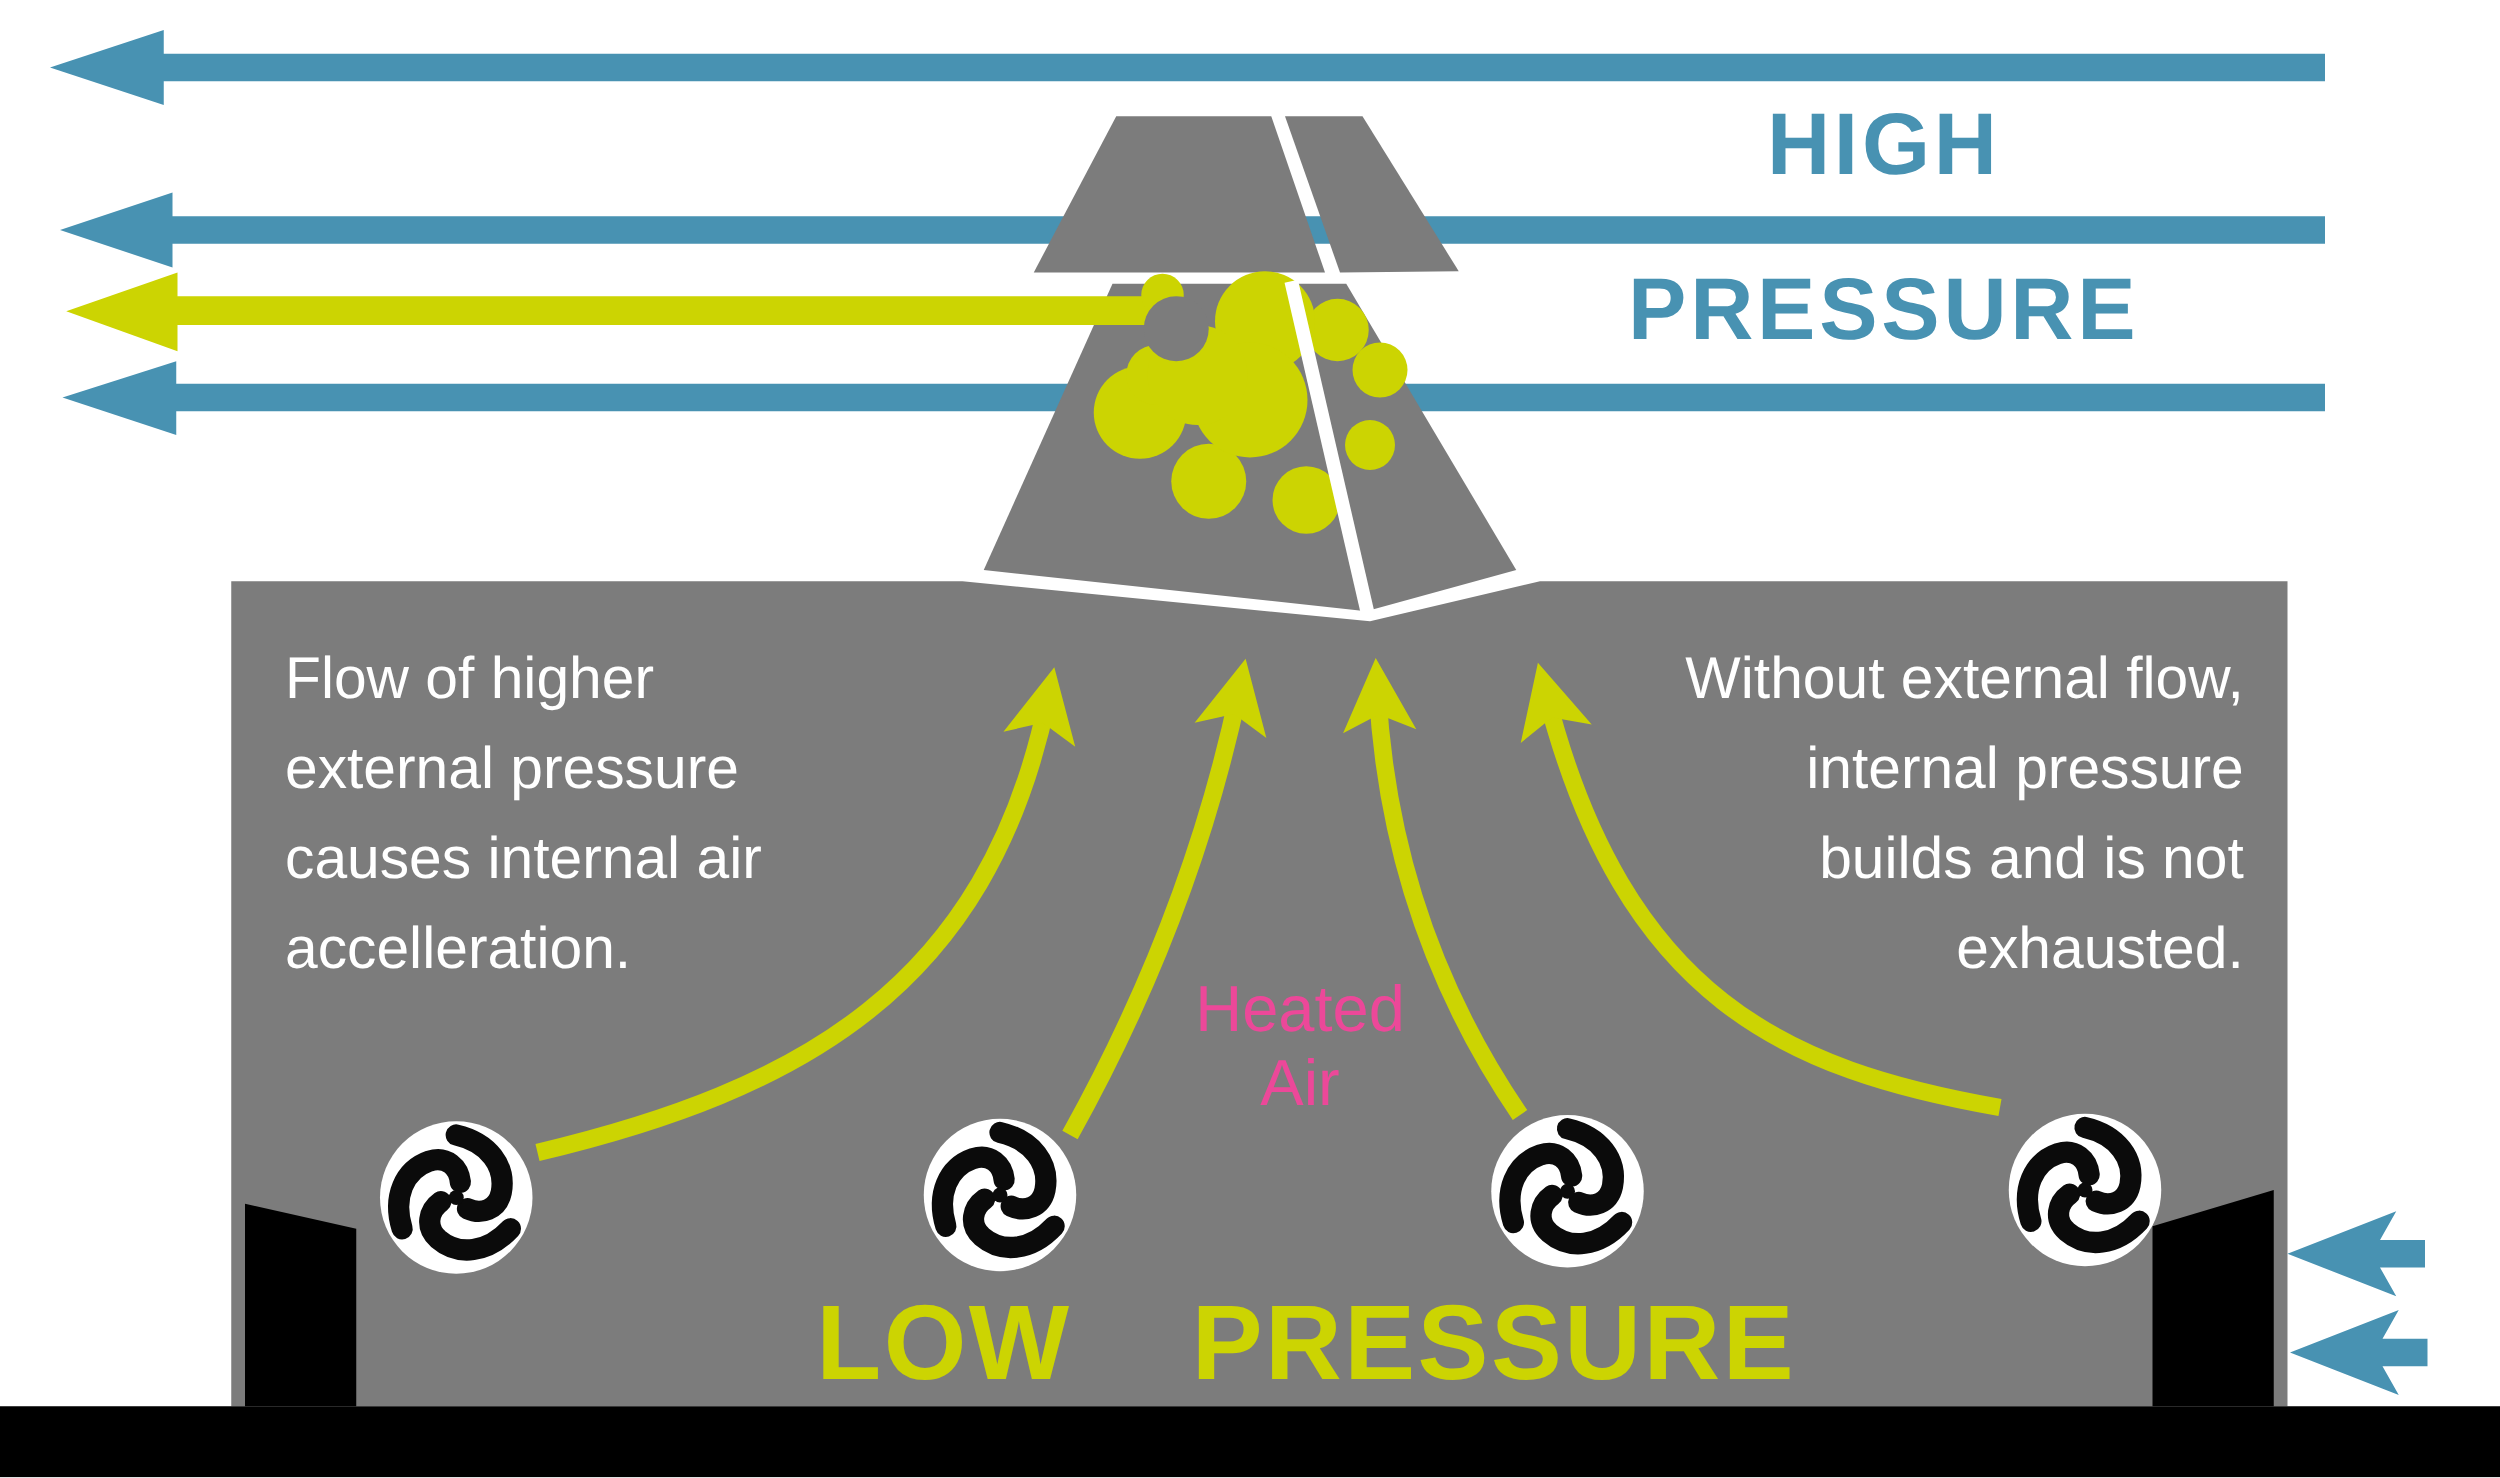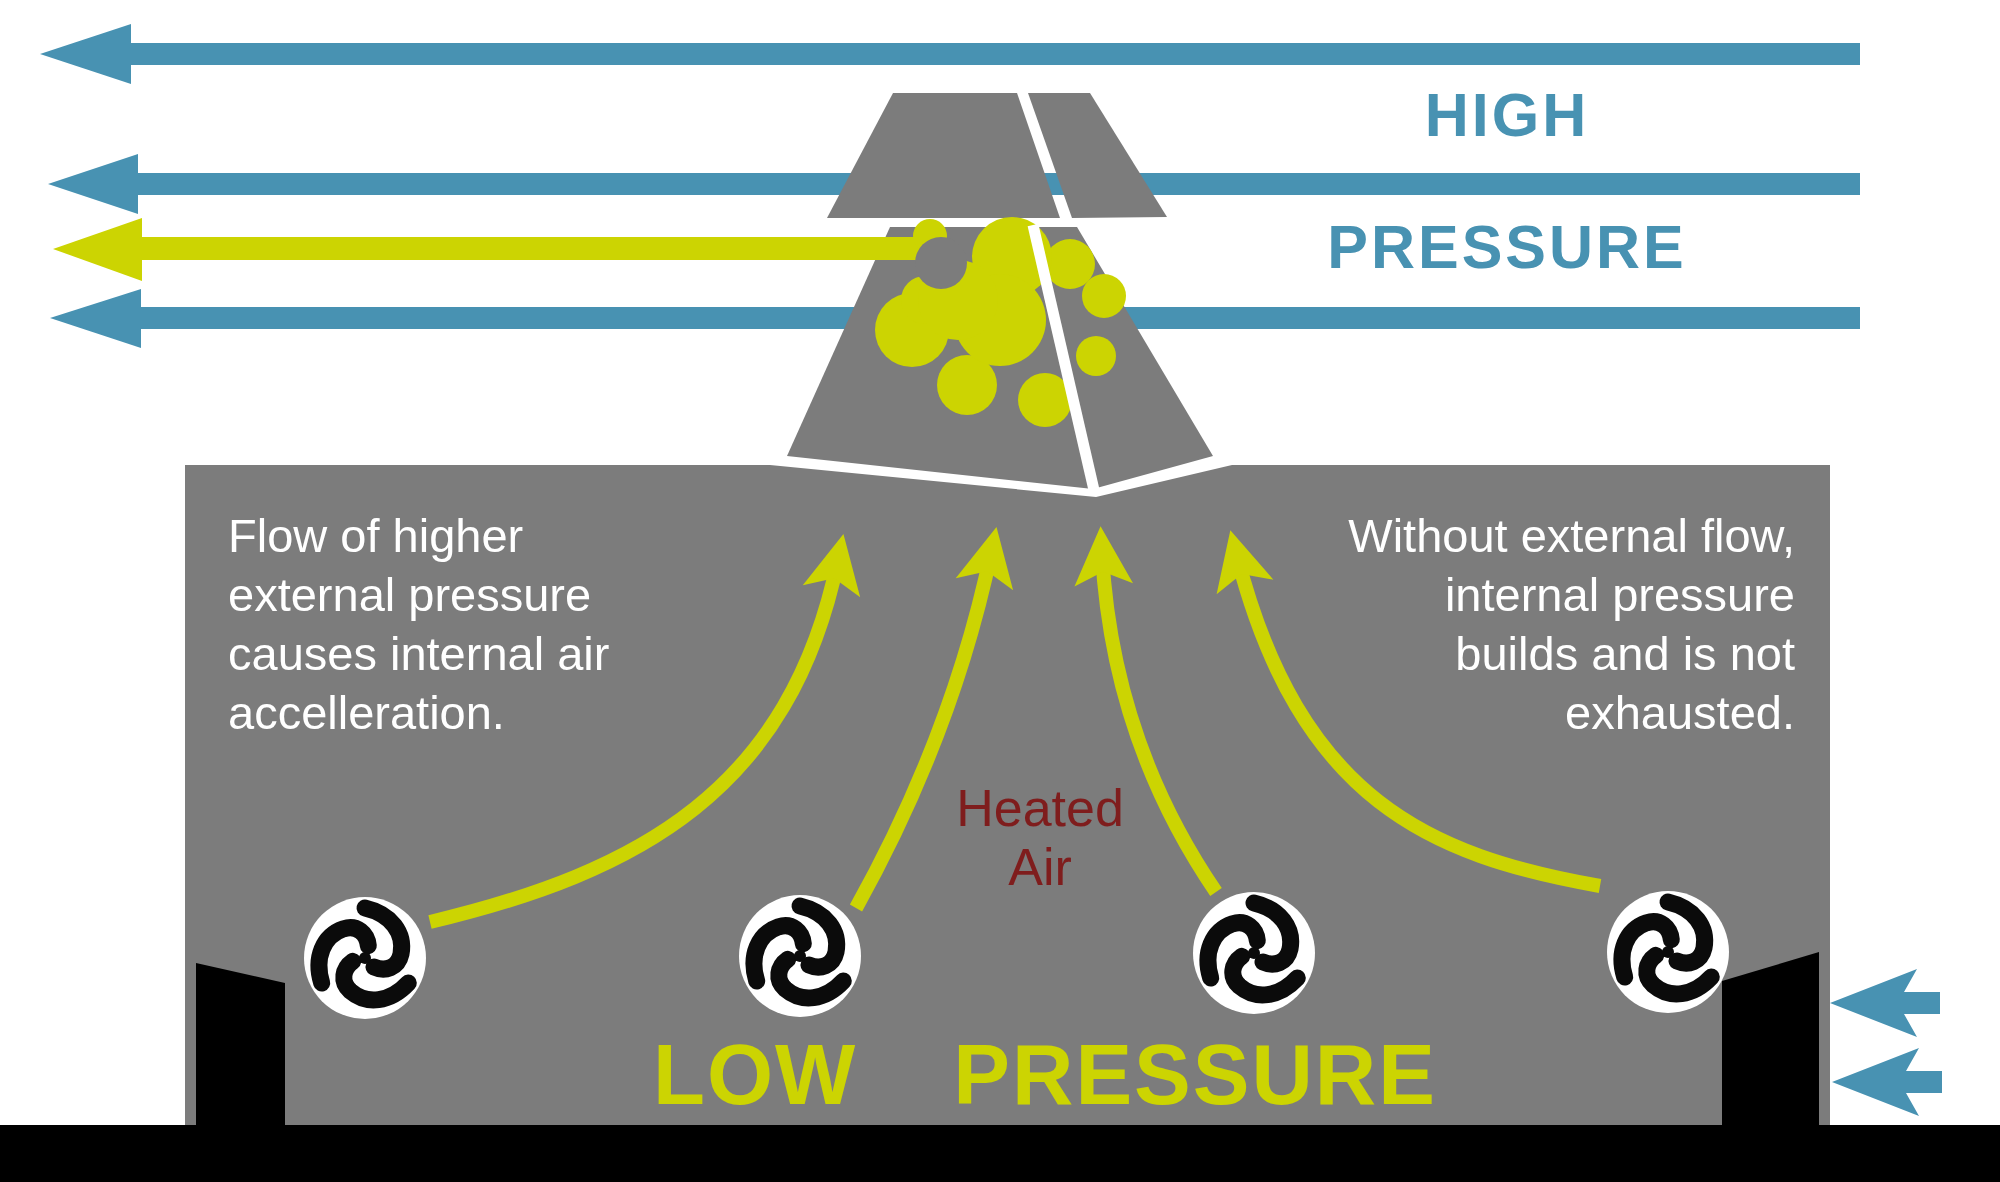--- a/index.html
+++ b/index.html
@@ -10,31 +10,31 @@
     overflow:hidden;
     font-family:"Liberation Sans","DejaVu Sans",sans-serif;
   }
   #scene{position:absolute;left:0;top:0;}
   .txt{position:absolute;white-space:pre-line;}
   .high-line{
     position:absolute;
     width:620px;left:1197px;
     text-align:center;
     color:#4892b2;
-    font-size:61px;font-weight:bold;
+    font-size:70px;font-weight:bold;
     letter-spacing:3px;
     line-height:86px;
   }
   .note{
     color:#ffffff;
     font-size:47px;
-    line-height:59px;
+    line-height:72px;
   }
   .heated{
-    color:#7f1d1d;
+    color:#ec4899;
     font-size:52px;
     line-height:59px;
     text-align:center;
   }
   .low-pressure{
     position:absolute;
     left:545px;top:1032px;
     width:1000px;
     display:flex;justify-content:center;gap:96px;
     color:#ccd402;

